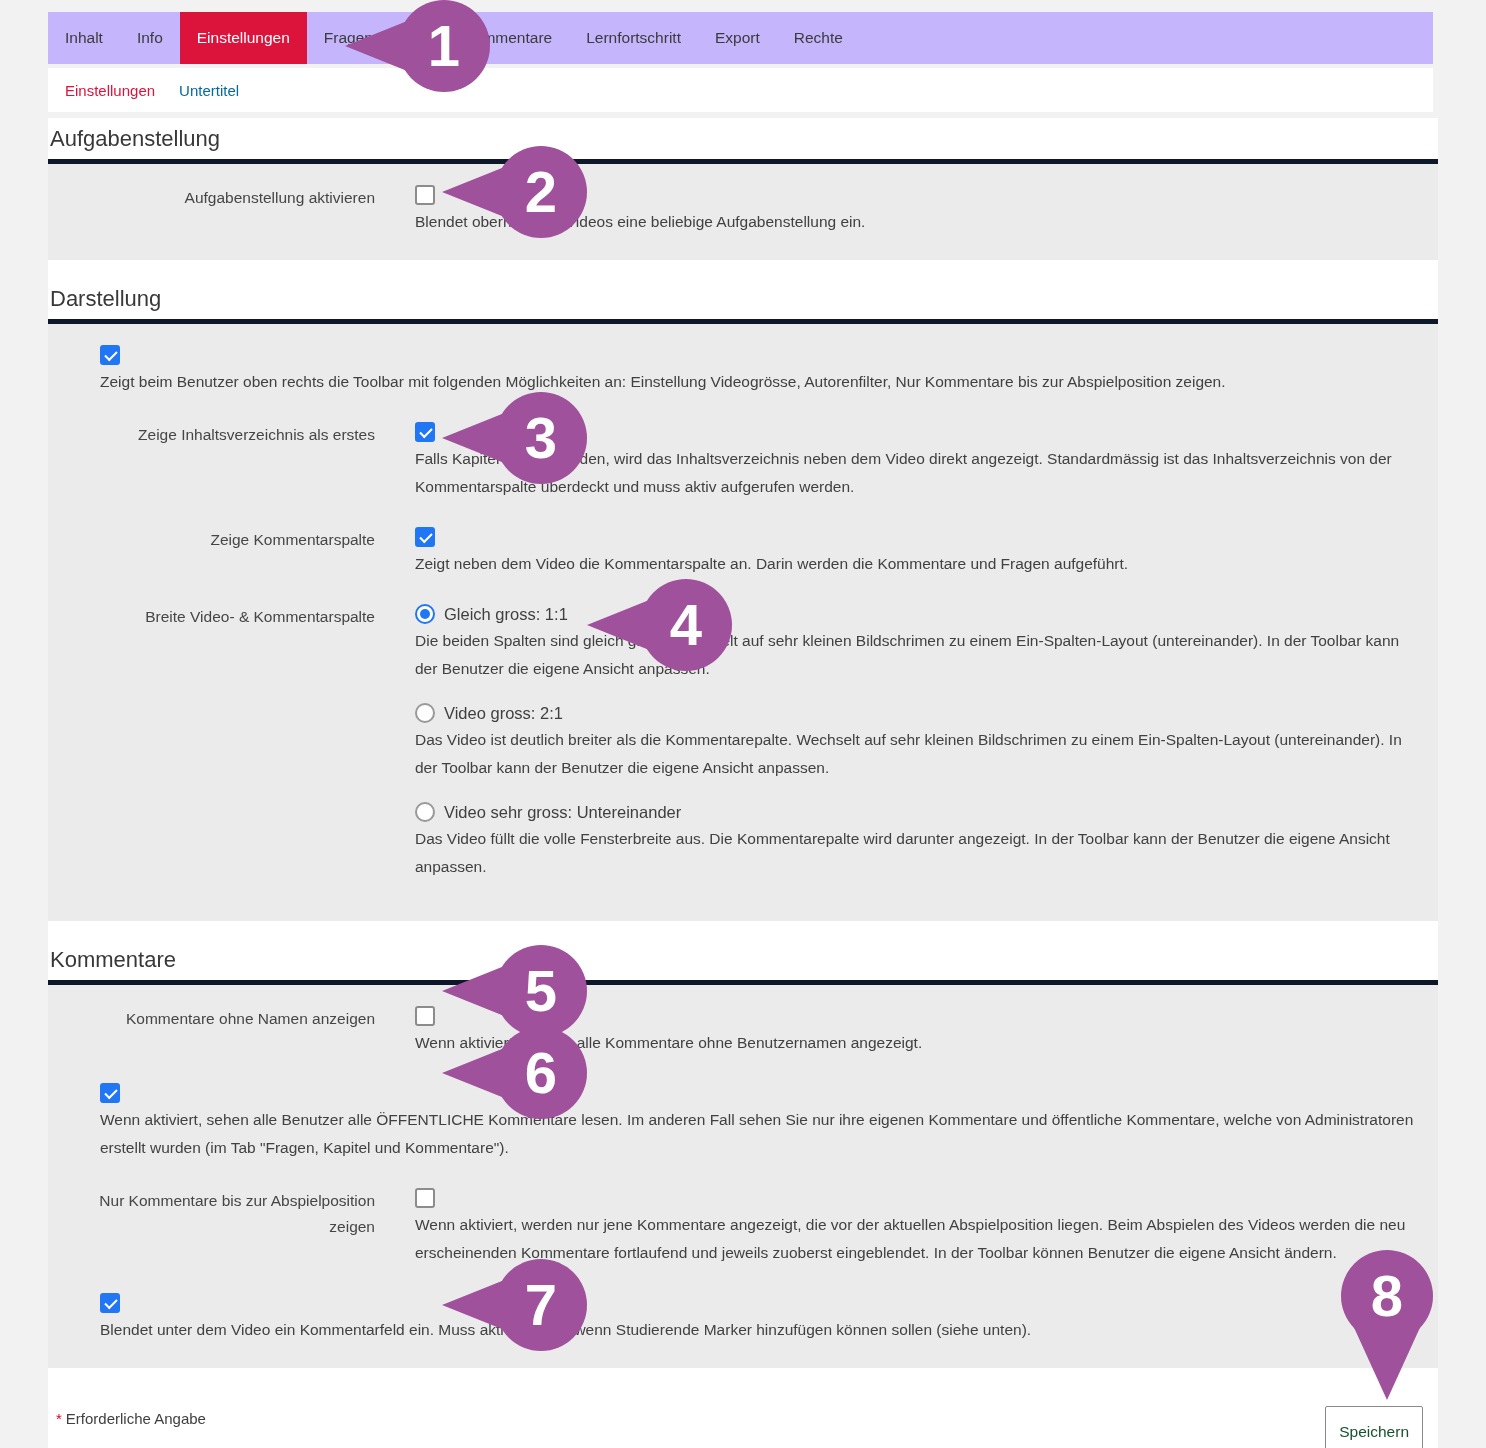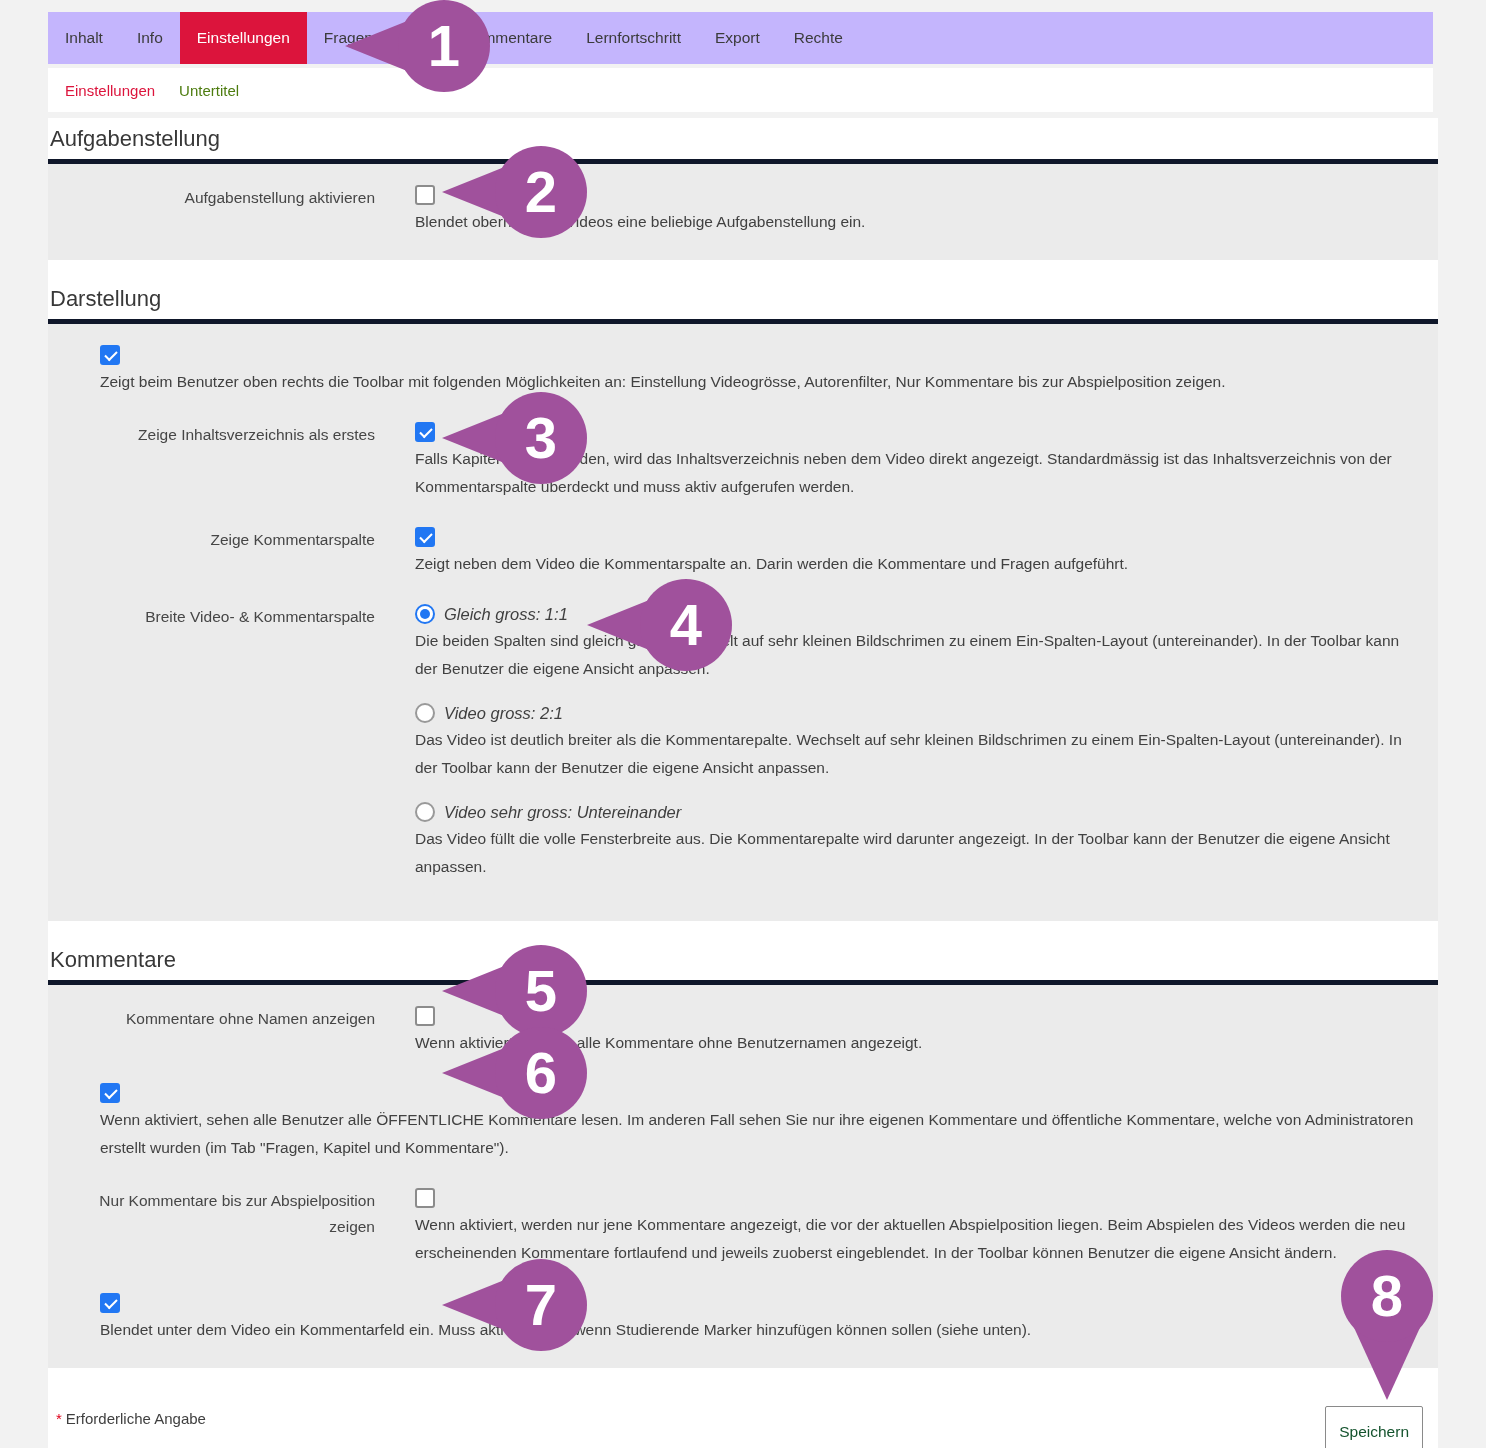--- a/index.html
+++ b/index.html
@@ -19,21 +19,21 @@
   .tab {
     display:flex; align-items:center; padding:0 17px;
     font-size:15.5px; color:#3b3b3b; cursor:pointer; white-space:nowrap;
   }
   .tab.active { background:#dc143c; color:#ffffff; }
   .subtabbar {
     position:absolute; left:48px; top:68px; width:1385px; height:44px;
     background:#ffffff; display:flex; align-items:center;
   }
   .subtab {
-    padding:0 12px; font-size:15px; color:#4d7c0f; cursor:pointer; white-space:nowrap;
+    padding:0 12px; font-size:15px; color:#0369a1; cursor:pointer; white-space:nowrap;
   }
   .subtab.active { color:#dc143c; }
   .subtabbar .subtab:first-child { margin-left:5px; }
 
   
   .content {
     position:absolute; left:48px; top:118px; width:1390px; height:1330px;
     background:#ffffff;
   }
   .section-heading {
@@ -64,21 +64,21 @@
   }
   .checkbox.checked { background:#2177f3; border-color:#2177f3; }
   .checkbox.checked::after {
     content:""; display:block; width:10px; height:5px;
     border-left:2.5px solid #ffffff; border-bottom:2.5px solid #ffffff;
     transform:rotate(-45deg); margin:3.5px 0 0 2.5px;
   }
   
   .radio-option { margin-bottom:20px; }
   .radio-option:last-child { margin-bottom:16px; }
-  .radio-line { display:flex; align-items:center;font-style:italic; }
+  .radio-line { display:flex; align-items:center; }
   .radio {
     display:inline-block; width:20px; height:20px; box-sizing:border-box;
     border:2px solid #999999; border-radius:50%; background:#ffffff;
     position:relative; cursor:pointer; flex:0 0 20px;
   }
   .radio.selected { border-color:#2177f3; }
   .radio.selected::after {
     content:""; position:absolute; left:3px; top:3px; right:3px; bottom:3px;
     background:#2177f3; border-radius:50%;
   }

